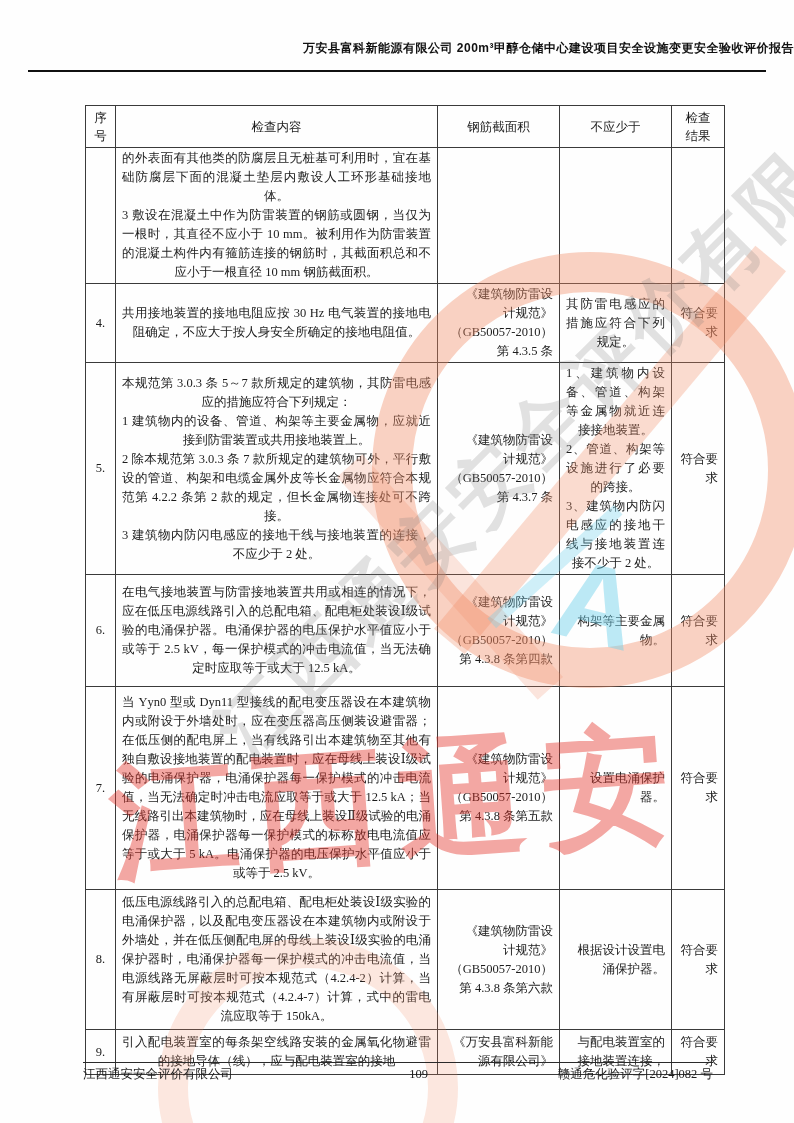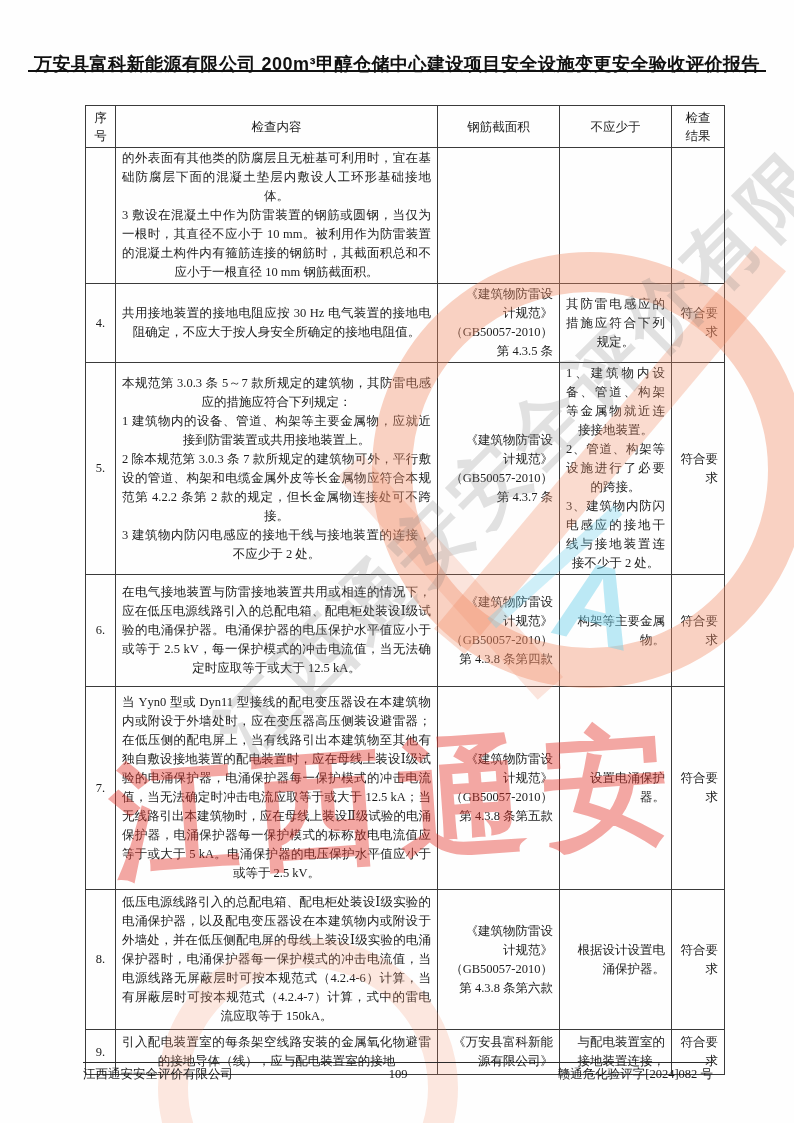--- a/index.html
+++ b/index.html
@@ -3,23 +3,23 @@
 <meta charset="utf-8">
 <style>
   html,body { margin:0; padding:0; background:#888; }
   .page {
     position:relative; width:794px; height:1123px; margin:0 auto;
     background:#fefefe; overflow:hidden;
     font-family:"Liberation Serif","DejaVu Serif",serif; color:#1c1c1c;
   }
   
   .doc-title {
-    position:absolute; top:52px; left:0; width:100%;
-    text-align:center; font-family:"Liberation Sans","DejaVu Sans",sans-serif;
-    font-weight:bold; font-size:18px; letter-spacing:.5px; color:#111;
+    position:absolute; top:40px; left:0; width:100%;
+    text-align:right; font-family:"Liberation Sans","DejaVu Sans",sans-serif;
+    font-weight:bold; font-size:12px; letter-spacing:.5px; color:#111;
   }
   .title-rule { position:absolute; top:70px; left:28px; width:738px; border-top:2.5px solid #101010; }
 
   
   table.check-table {
     position:absolute; top:105px; left:85px; width:639px;
     border-collapse:collapse; table-layout:fixed; font-size:12.5px;
   }
   .check-table th, .check-table td {
     border:1.6px solid #3a3a3a; padding:1px 6px; vertical-align:middle;
@@ -33,21 +33,21 @@
   tr.r3 { height:196px; } tr.r4 { height:112px; } tr.r5 { height:203px; }
   tr.r6 { height:140px; } tr.r7 { height:45px; }
 
   
   .footer-rule { position:absolute; top:1062px; left:83px; width:630px; border-top:1.5px solid #2a2a2a; }
   .footer {
     position:absolute; top:1066px; left:83px; width:630px;
     display:flex; align-items:baseline; font-size:12.5px; color:#1c1c1c;
   }
   .footer .f-left  { flex:1; text-align:left; }
-  .footer .f-page  { width:60px; text-align:center; font-family:"Liberation Serif",serif; }
+  .footer .f-page  { width:60px; text-align:right; font-family:"Liberation Serif",serif; }
   .footer .f-right { flex:1; text-align:right; }
 
   
   .wm { position:absolute; pointer-events:none; }
   .wm-ring {
     left:372px; top:252px; width:436px; height:436px; box-sizing:border-box;
     border:40px solid rgba(243,138,98,.38); border-radius:50%;
   }
   .wm-ring2 {
     left:158px; top:938px; width:300px; height:300px; box-sizing:border-box;
@@ -163,21 +163,21 @@
 计规范》
 （GB50057-2010）
 第 4.3.8 条第五款</td>
       <td class="c-center">设置电涌保护
 器。</td>
       <td class="c-center">符合要求</td>
     </tr>
 
     <tr class="r6">
       <td class="col-no">8.</td>
-      <td class="j-center">低压电源线路引入的总配电箱、配电柜处装设Ⅰ级实验的电涌保护器，以及配电变压器设在本建筑物内或附设于外墙处，并在低压侧配电屏的母线上装设Ⅰ级实验的电涌保护器时，电涌保护器每一保护模式的冲击电流值，当电源线路无屏蔽层时可按本规范式（4.2.4-6）计算，当有屏蔽层时可按本规范式（4.2.4-7）计算，式中的雷电流应取等于 150kA。</td>
+      <td class="j-center">低压电源线路引入的总配电箱、配电柜处装设Ⅰ级实验的电涌保护器，以及配电变压器设在本建筑物内或附设于外墙处，并在低压侧配电屏的母线上装设Ⅰ级实验的电涌保护器时，电涌保护器每一保护模式的冲击电流值，当电源线路无屏蔽层时可按本规范式（4.2.4-2）计算，当有屏蔽层时可按本规范式（4.2.4-7）计算，式中的雷电流应取等于 150kA。</td>
       <td class="c-center">《建筑物防雷设
 计规范》
 （GB50057-2010）
 第 4.3.8 条第六款</td>
       <td class="c-center">根据设计设置电涌保护器。</td>
       <td class="c-center">符合要求</td>
     </tr>
 
     <tr class="r7">
       <td class="col-no">9.</td>

